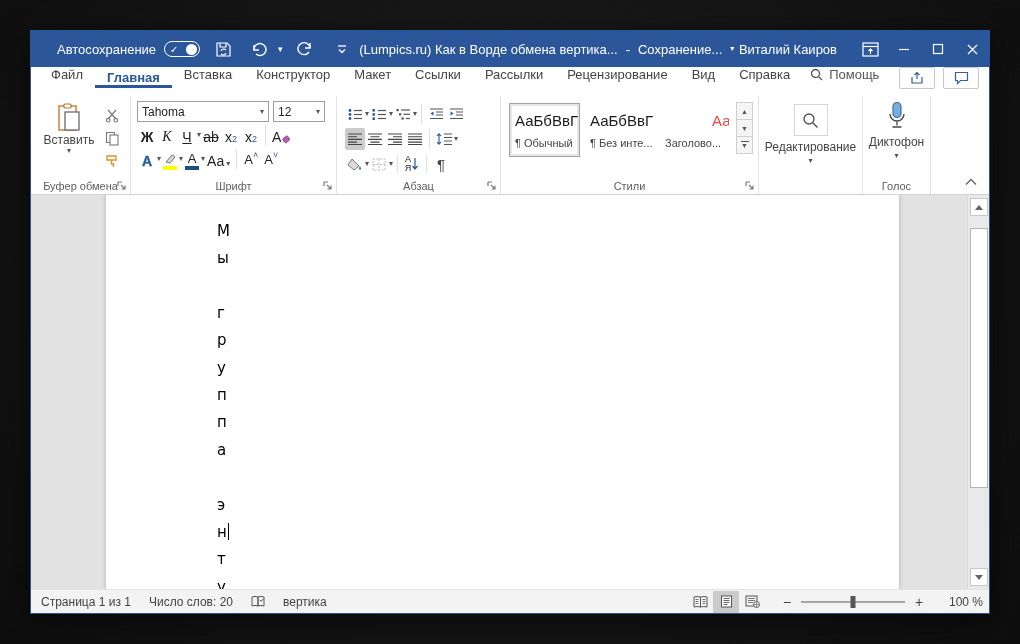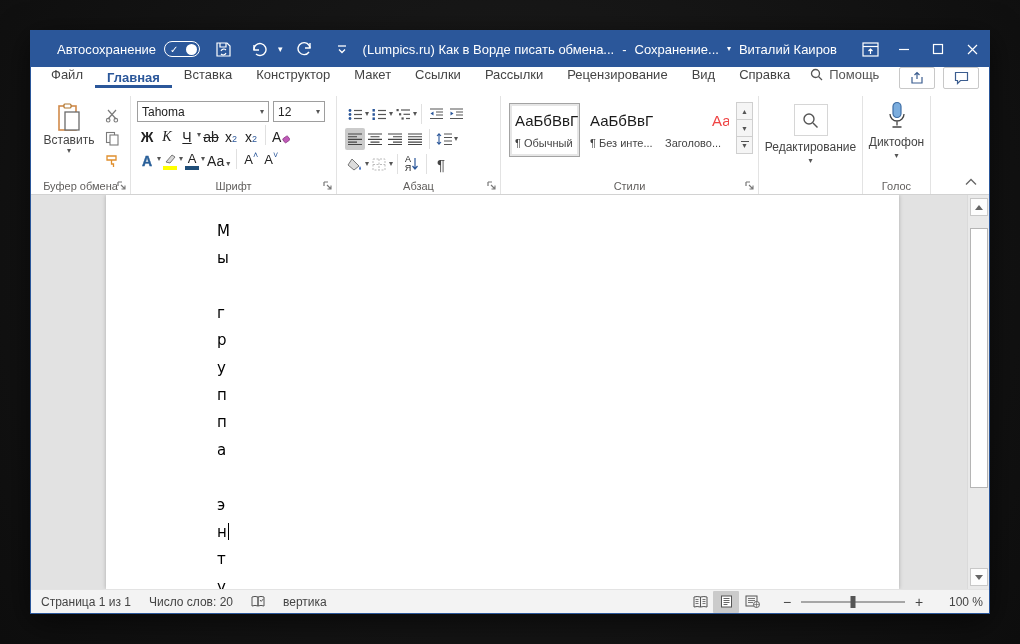--- a/index.html
+++ b/index.html
@@ -147,21 +147,21 @@
           </svg>
         </span>
         <span class="qat-btn">
           <svg width="12" height="12" viewBox="0 0 12 12">
             <path d="M2 3 h8" stroke="#fff" stroke-width="1.3"></path>
             <path d="M3 6.5 l3 3 l3 -3" fill="none" stroke="#fff" stroke-width="1.3"></path>
           </svg>
         </span>
       </div>
       <div class="tb-center">
-        <span>(Lumpics.ru) Как в Ворде писать обмена...</span>
+        <span>(Lumpics.ru) Как в Ворде обмена вертика...</span>
         <span>-</span>
         <span>Сохранение...</span>
         <span class="caret" style="color:#fff;">▾</span>
       </div>
       <div class="tb-right">
         <span class="username">Виталий Каиров</span>
         <span class="winbtn">
           <svg width="17" height="15" viewBox="0 0 17 15">
             <rect x="1" y="1" width="15" height="13" fill="none" stroke="#fff" stroke-width="1.2"></rect>
             <path d="M1 4.5 h15" stroke="#fff" stroke-width="1.2"></path>

